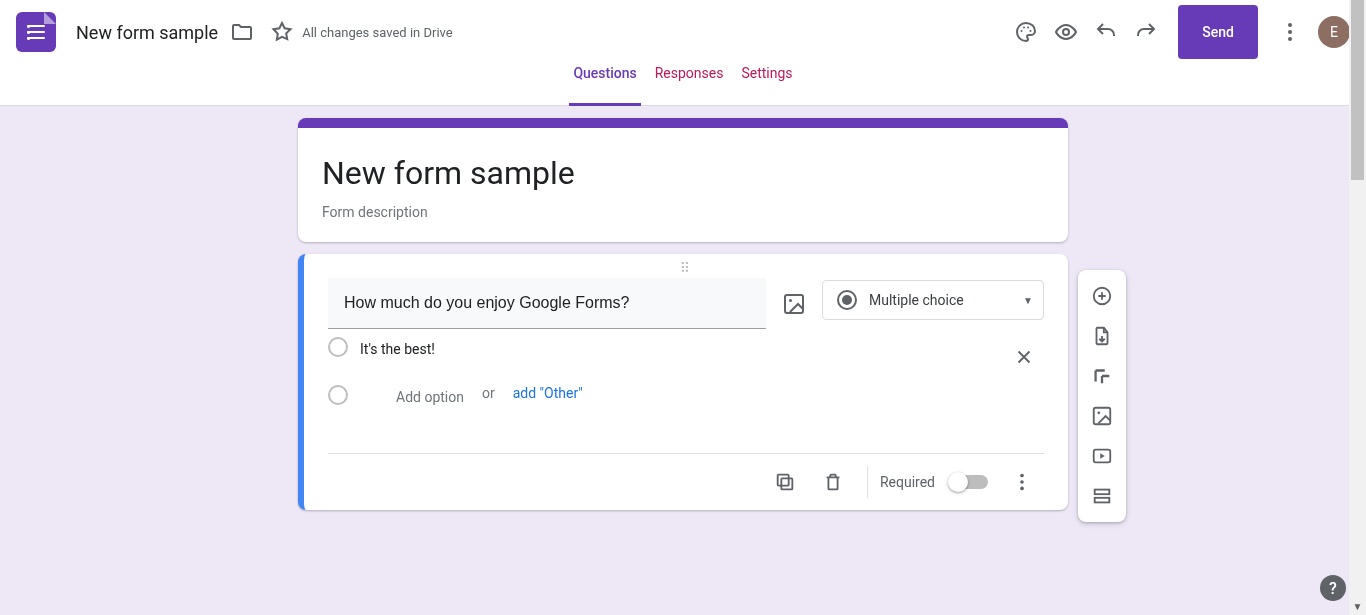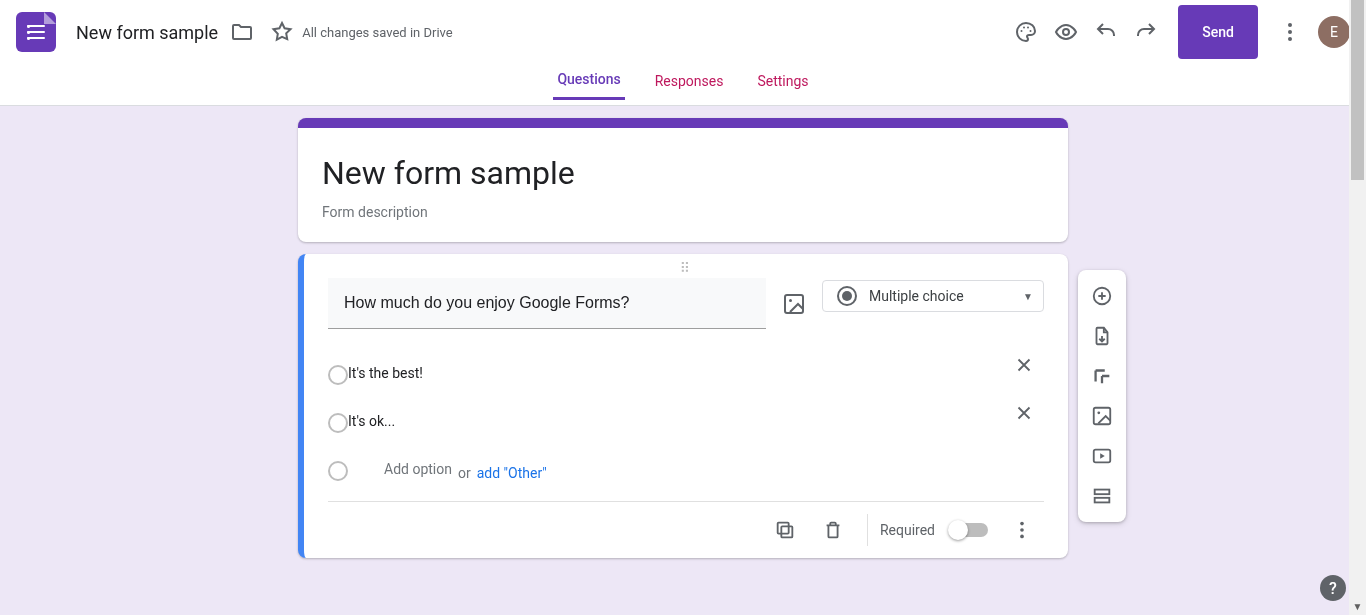--- a/index.html
+++ b/index.html
@@ -76,24 +76,23 @@
     background:#8d6e63;
     color:#fff;
     display:flex; align-items:center; justify-content:center;
     font-size:14px;
     margin-left:8px;
   }
   
   .tabs-row {
     height:42px;
     display:flex;
-    align-items:center;
     justify-content:center;
     border-bottom:1px solid #dadce0;
-    gap: 26px;
+    gap: 10px;
   }
   .tab {
     font-size:14px;
     color:#be185d;
     padding: 0 4px 10px 4px;
     cursor:pointer;
     position:relative;
     top:1px;
   }
   .tab.active {
@@ -161,41 +160,42 @@
   }
   .q-image-btn {
     width:40px; height:40px;
     display:flex; align-items:center; justify-content:center;
     color:#5f6368;
     cursor:pointer;
     margin-top:6px;
   }
   .q-type-select {
     width:222px;
-    height:32px;
+    height:40px;
     border:1px solid #dadce0;
     border-radius:4px;
     display:flex;
     align-items:center;
     padding: 0 10px 0 14px;
     gap:12px;
     cursor:pointer;
     margin-top:2px;
   }
   .radio-icon {
     width:20px; height:20px; border:2px solid #5f6368; border-radius:50%;
     display:flex; align-items:center; justify-content:center;
   }
   .radio-icon::after { content:''; width:10px; height:10px; background:#5f6368; border-radius:50%; }
   .q-type-label { flex:1; font-size:14px; color:#3c4043; }
   .dropdown-caret { color:#5f6368; font-size:10px; }
   .option-row {
     display:flex;
-    align-items:flex-end;
+    align-items:flex-start;
     height:48px;
+    gap:12px;
   }
   .option-radio {
     width:20px; height:20px;
     border:2px solid #bdbdbd;
     border-radius:50%;
   }
   .option-text {
     flex:1;
     font-size:14px;
     color:#202124;
@@ -371,29 +371,20 @@
 
       <div class="option-row">
         <div class="option-radio"></div>
         <div class="option-text">It's the best!</div>
         <div class="remove-opt">
           <svg viewBox="0 0 24 24" width="22" height="22">
               <path d="M6 6l12 12M18 6L6 18" stroke="currentColor" stroke-width="2"></path>
             </svg>
         </div>
       </div>
-      <div class="option-row">
-        <div class="option-radio"></div>
-        <div class="option-text">It's ok...</div>
-        <div class="remove-opt">
-          <svg viewBox="0 0 24 24" width="22" height="22">
-              <path d="M6 6l12 12M18 6L6 18" stroke="currentColor" stroke-width="2"></path>
-            </svg>
-        </div>
-      </div>
       <div class="option-row add-row">
         <div class="option-radio"></div>
         <span class="option-text placeholder" style="flex:0 0 auto;margin-left:36px;">Add option</span>
         <span style="margin:0 6px;">or</span>
         <span class="add-other">add "Other"</span>
       </div>
 
       <div class="q-divider"></div>
       <div class="q-footer">
         <div class="footer-btn">

